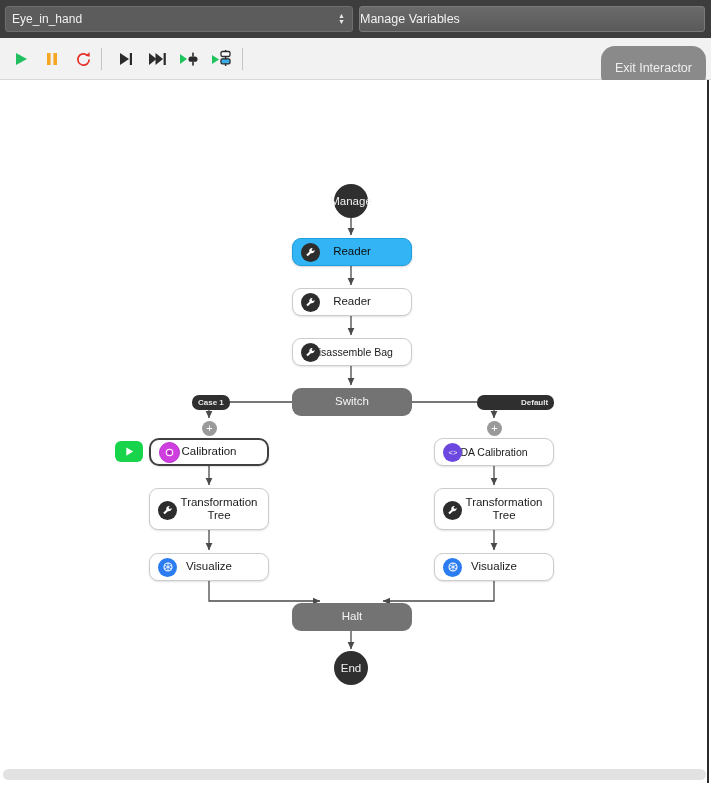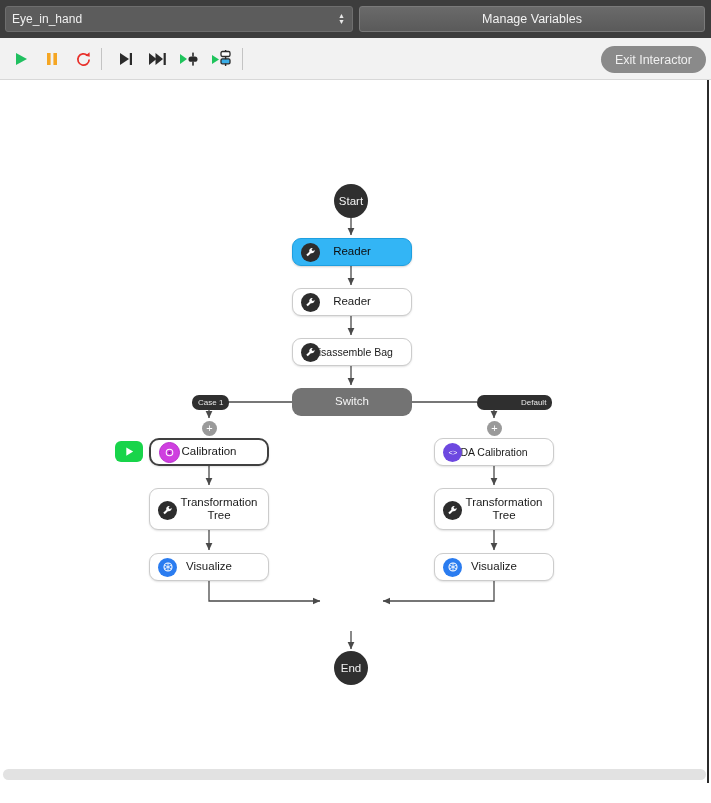--- a/index.html
+++ b/index.html
@@ -54,21 +54,20 @@
     left: 359px; top: 6px;
     width: 346px; height: 26px;
     background: linear-gradient(#6a6a6a, #5a5a5a);
     border: 1px solid #7a7a7a;
     border-radius: 3px;
     box-sizing: border-box;
     color: #f2f2f2;
     font-size: 12.5px;
     display: flex;
     align-items: center;
-    justify-content: center;
     cursor: pointer;
   }
 
   
   #toolbar {
     position: absolute;
     left: 0; top: 38px;
     width: 711px; height: 42px;
     background: #f2f2f2;
     border-bottom: 1px solid #d8d8d8;
@@ -84,21 +83,21 @@
   .tb-sep {
     position: absolute;
     top: 10px;
     width: 1px; height: 22px;
     background: #c4c4c4;
   }
   #exit-interactor {
     position: absolute;
     right: 5px; top: 46px;
     height: 27px;
-    padding: 0 14px;
+    padding: 8px 14px;
     background: #8a8a8a;
     border-radius: 14px;
     color: #f0f0f0;
     font-size: 12.5px;
     display: flex; align-items: center; justify-content: center;
     cursor: pointer;
   }
 
   
   #canvas {
@@ -183,20 +182,21 @@
     position: absolute;
     height: 15px;
     padding: 0 6px;
     background: #2f2f2f;
     border-radius: 7px;
     color: #e8e8e8;
     font-size: 8px;
     display: flex; align-items: center; justify-content: center;
     z-index: 6;
     cursor: pointer;
+    font-weight: bold;
   }
   .plus-circle {
     position: absolute;
     width: 15px; height: 15px;
     border-radius: 50%;
     background: #9a9a9a;
     color: #ffffff;
     font-size: 11px;
     line-height: 13px;
     display: flex; align-items: center; justify-content: center;
@@ -342,21 +342,21 @@
 
       <path d="M209 501 L209 521 L320 521" marker-end="url(#ah)"></path>
 
       <path d="M494 501 L494 521 L383 521" marker-end="url(#ah)"></path>
 
       <line x1="351" y1="551" x2="351" y2="569" marker-end="url(#ah)"></line>
     </g>
   </svg>
 
   <div class="terminal" style="left:334px; top:104px;">
-    <span>Start</span>
+    <span>Manage</span>
   </div>
 
   <div class="node node-sel" style="left:292px; top:158px; width:120px; height:28px;">
     <span class="node-icon ic-dark">
       <svg width="11" height="11" viewBox="0 0 12 12">
           <path d="M8.4 1.2a3 3 0 0 0-3.6 3.9L1.4 8.5l1.6 1.6 3.4-3.4a3 3 0 0 0 3.9-3.6L8.7 4.7 7.1 3.1z" fill="#ffffff"></path>
         </svg>
     </span>
     <span class="node-label">Reader</span>
   </div>
@@ -453,19 +453,22 @@
   <div class="node node-white" style="left:434px; top:473px; width:120px; height:28px;">
     <span class="node-icon ic-blue">
       <svg width="12" height="12" viewBox="0 0 12 12">
           <circle cx="6" cy="6" r="4" fill="none" stroke="#ffffff" stroke-width="1.1"></circle>
           <path d="M6 2v8M2.6 4.1l6.8 3.8M9.4 4.1L2.6 7.9" stroke="#ffffff" stroke-width="0.8"></path>
         </svg>
     </span>
     <span class="node-label">Visualize</span>
   </div>
 
+  <div class="node node-dark" style="left:292px; top:523px; width:120px; height:28px;">
+    <span class="node-label">Halt</span>
+  </div>
 
   <div class="terminal" style="left:334px; top:571px;">
     <span>End</span>
   </div>
 
   <div id="hscroll"></div>
 </div>
 
 </body></html>

